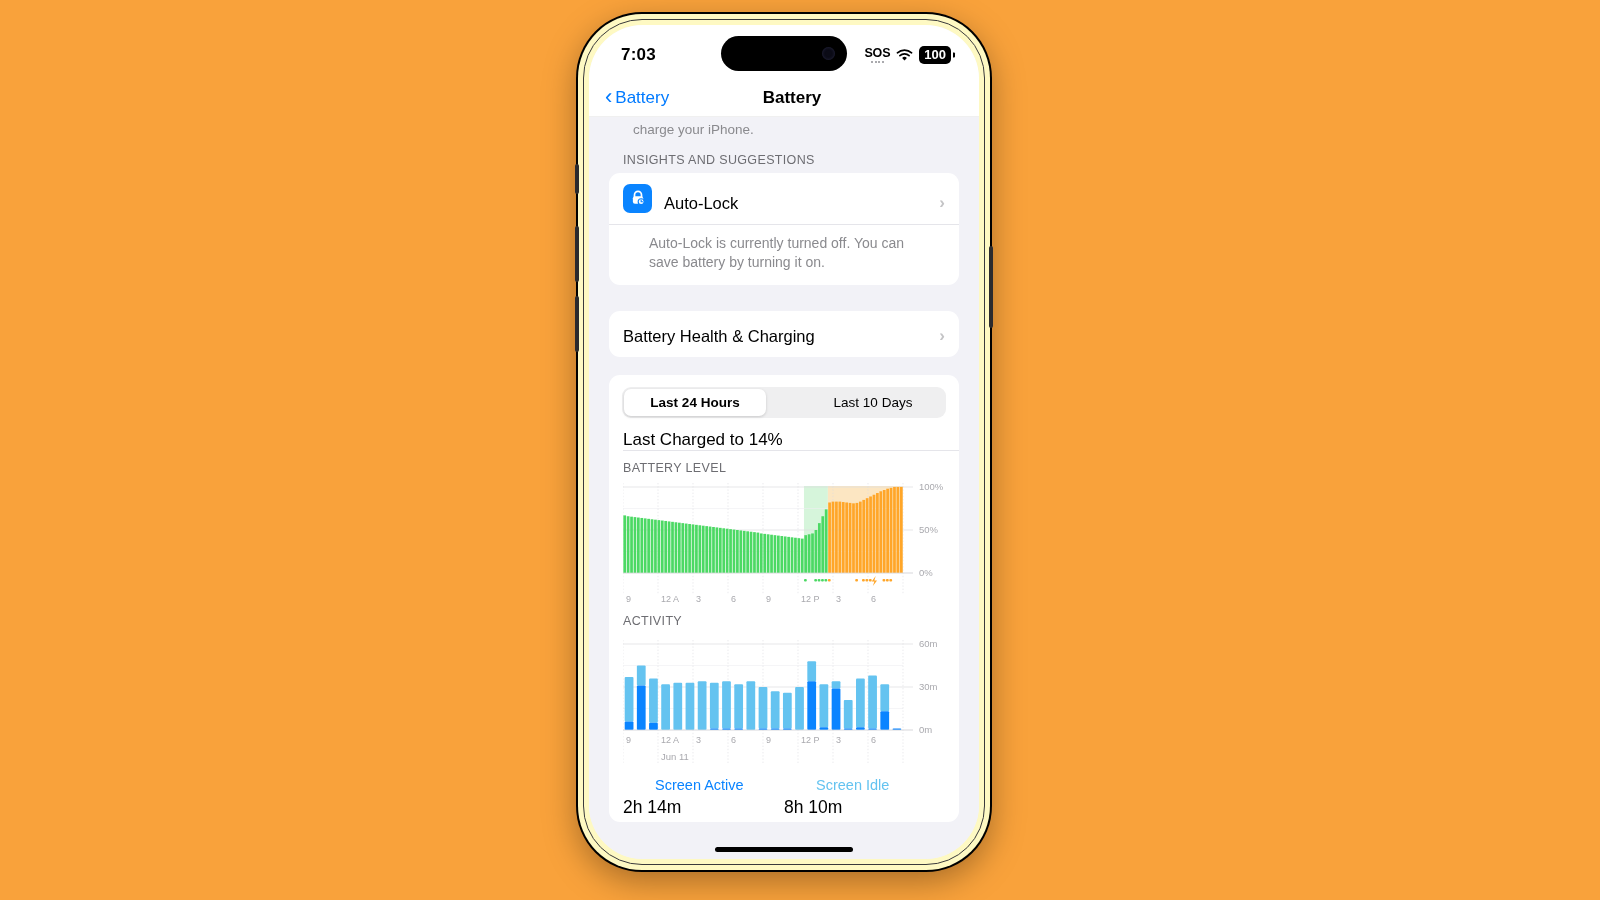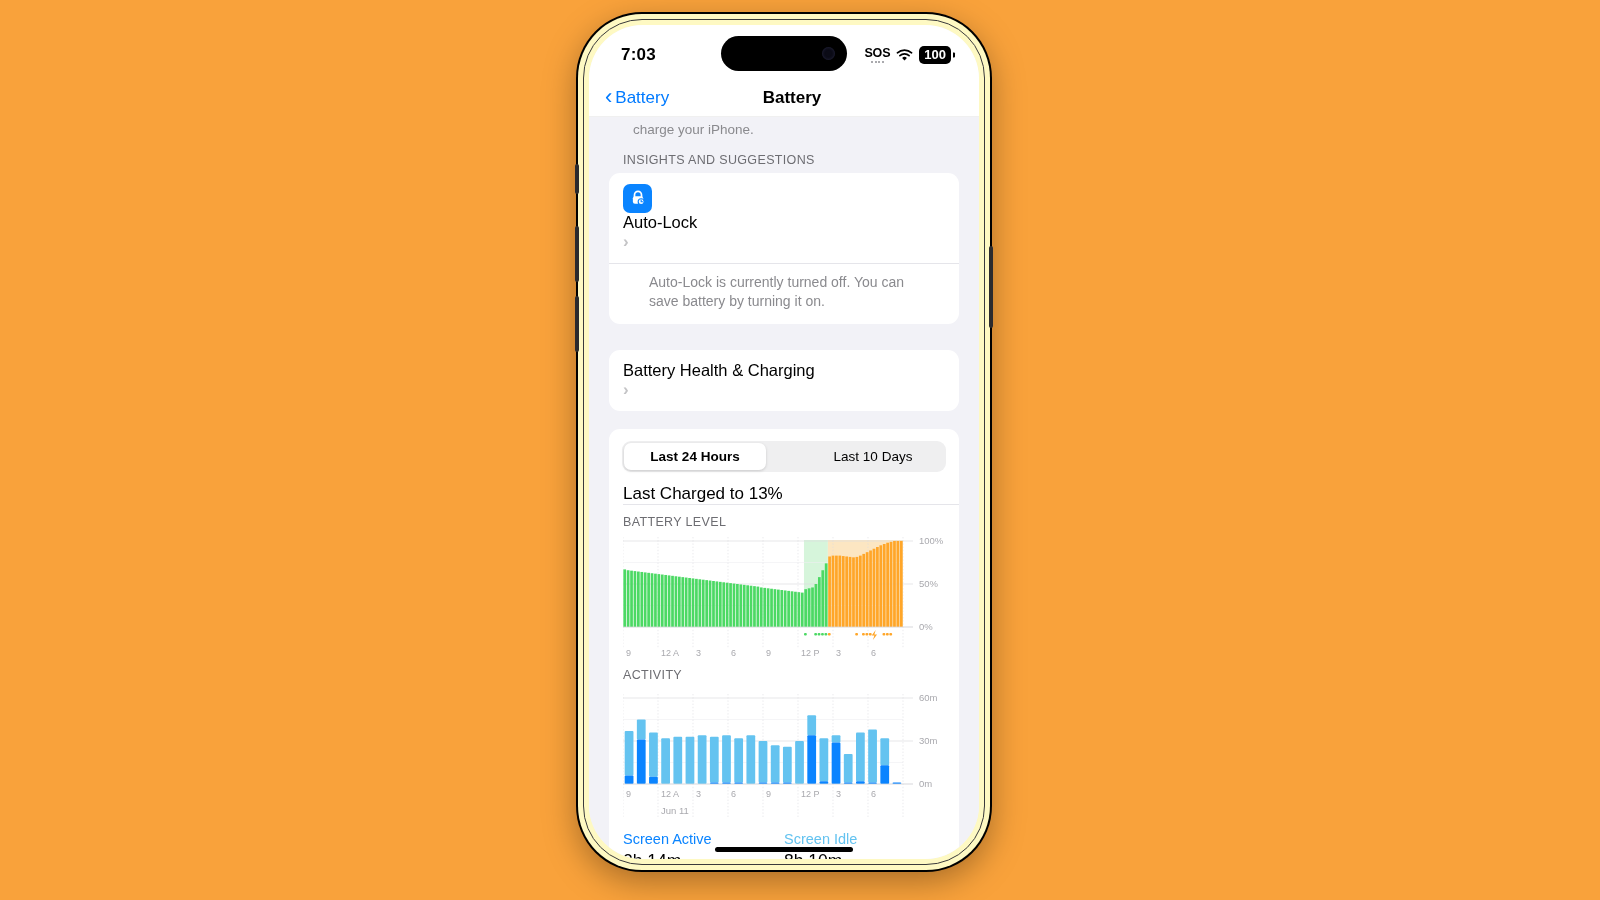--- a/index.html
+++ b/index.html
@@ -88,21 +88,21 @@
     font-size:13.5px; color:#8A8A8E; padding:4px 44px 0 44px; line-height:1.3;
   }
   .group-header{
     font-size:12.5px; color:#6D6D72; letter-spacing:.35px;
     padding:14px 34px 6px 34px; text-transform:uppercase;
   }
   .card{
     background:#fff; border-radius:11px; margin:0 20px;
   }
   .row{
-    display:flex; align-items:flex-start; padding:11px 14px 11px 14px; min-height:46px;flex-direction:column;
+    display:flex; align-items:flex-end; padding:11px 14px 11px 14px; min-height:46px;
   }
   .row-icon{
     width:29px;height:29px;border-radius:7px;background:#0A84FF;
     display:flex;align-items:center;justify-content:center;flex:0 0 auto;margin-right:12px;
   }
   .row-label{ font-size:16.5px; color:#000; flex:1; }
   .chevron{ color:#C4C4C6; font-size:17px; font-weight:600; }
   .row-sub{
     font-size:14px; color:#8A8A8E; line-height:1.38;
     padding:9px 22px 13px 40px; border-top:0.5px solid #E5E5EA;
@@ -126,21 +126,21 @@
     font-size:12.5px; color:#6D6D72; letter-spacing:.35px; padding:10px 0 4px 14px;
   }
 
   
   .chart-wrap{ position:relative; padding:0 0 0 14px; }
   .chart-svg{ display:block; }
 
   
   #legend{ display:flex; padding:10px 14px 4px 14px; }
   .legend-col{ width:50%; }
-  .legend-name{ font-size:14.5px; }
+  .legend-name{ font-size:14.5px;margin-left:32px; }
   .legend-name.active{ color:#0A84FF; }
   .legend-name.idle{ color:#64C3F0; }
   .legend-val{ font-size:17.5px; color:#000; margin-top:4px; }
 
   
   #usage-head{
     display:flex; justify-content:space-between; align-items:flex-end;
     padding:14px 34px 5px 34px;
   }
 
@@ -226,21 +226,21 @@
         </div>
       </div>
 
       <div id="stats-card">
 
         <div id="segmented">
           <div class="seg active">Last 24 Hours</div>
           <div class="seg">Last 10 Days</div>
         </div>
 
-        <div id="charged-title">Last Charged to 13%</div>
+        <div id="charged-title">Last Charged to 14%</div>
         <div class="divider"></div>
 
         <div class="chart-title">BATTERY LEVEL</div>
         <div class="chart-wrap">
           <svg id="svg-battery" class="chart-svg" width="362" height="125" viewBox="0 0 362 125">
               <rect x="180.97560975609755" y="7" width="23.902439024390244" height="87" fill="#D6F5DB"></rect>
               <rect x="204.8780487804878" y="7" width="75.1219512195122" height="87" fill="#FCE6C2"></rect>
               <line x1="0" y1="8" x2="290" y2="8" stroke="#DCDCE0" stroke-width="0.7"></line>
               <line x1="0" y1="51" x2="290" y2="51" stroke="#DCDCE0" stroke-width="0.7"></line>
               <line x1="0" y1="94" x2="290" y2="94" stroke="#DCDCE0" stroke-width="0.7"></line>

